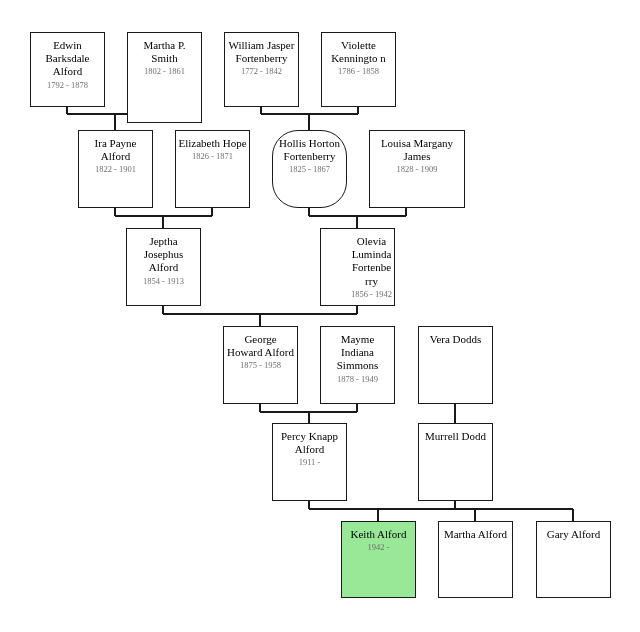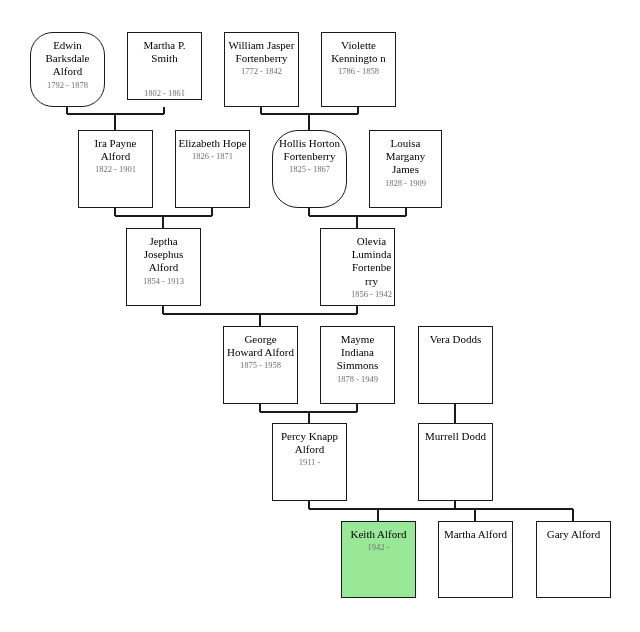--- a/index.html
+++ b/index.html
@@ -96,25 +96,25 @@
       <line y1="412" y2="412" x1="260" x2="357" stroke="#1a1a1a" stroke-width="1.4" shape-rendering="crispEdges"></line>
       <line x1="309" x2="309" y1="412" y2="423" stroke="#1a1a1a" stroke-width="1.4" shape-rendering="crispEdges"></line>
       <line x1="455" x2="455" y1="404" y2="423" stroke="#1a1a1a" stroke-width="1.4" shape-rendering="crispEdges"></line>
       <line x1="309" x2="309" y1="501" y2="509" stroke="#1a1a1a" stroke-width="1.4" shape-rendering="crispEdges"></line>
       <line x1="455" x2="455" y1="501" y2="509" stroke="#1a1a1a" stroke-width="1.4" shape-rendering="crispEdges"></line>
       <line y1="509" y2="509" x1="309" x2="573" stroke="#1a1a1a" stroke-width="1.4" shape-rendering="crispEdges"></line>
       <line x1="378" x2="378" y1="509" y2="521" stroke="#1a1a1a" stroke-width="1.4" shape-rendering="crispEdges"></line>
       <line x1="475" x2="475" y1="509" y2="521" stroke="#1a1a1a" stroke-width="1.4" shape-rendering="crispEdges"></line>
       <line x1="573" x2="573" y1="509" y2="521" stroke="#1a1a1a" stroke-width="1.4" shape-rendering="crispEdges"></line>
     </svg>
-<div class="person-box" style="left: 30px; top: 32px; width: 75px; height: 75px; border-radius: 23px;">
+<div class="person-box" style="left: 30px; top: 32px; width: 75px; height: 75px;">
       <div class="person-name">Edwin Barksdale Alford</div>
       <div class="person-dates">1792 - 1878</div>
     </div>
-    <div class="person-box" style="left: 127px; top: 32px; width: 75px; height: 68px; justify-content: space-between;">
+    <div class="person-box" style="left: 127px; top: 32px; width: 75px; height: 91px;">
       <div class="person-name">Martha P. Smith</div>
       <div class="person-dates">1802 - 1861</div>
     </div>
     <div class="person-box" style="left: 224px; top: 32px; width: 75px; height: 75px;">
       <div class="person-name">William Jasper Fortenberry</div>
       <div class="person-dates">1772 - 1842</div>
     </div>
     <div class="person-box" style="left: 321px; top: 32px; width: 75px; height: 75px;">
       <div class="person-name">Violette Kenningto n</div>
       <div class="person-dates">1786 - 1858</div>
@@ -124,21 +124,21 @@
       <div class="person-dates">1822 - 1901</div>
     </div>
     <div class="person-box" style="left: 175px; top: 130px; width: 75px; height: 78px;">
       <div class="person-name">Elizabeth Hope</div>
       <div class="person-dates">1826 - 1871</div>
     </div>
     <div class="person-box" style="left: 272px; top: 130px; width: 75px; height: 78px; border-radius: 26px;">
       <div class="person-name">Hollis Horton Fortenberry</div>
       <div class="person-dates">1825 - 1867</div>
     </div>
-    <div class="person-box" style="left: 369px; top: 130px; width: 73px; height: 78px;">
+    <div class="person-box" style="left: 369px; top: 130px; width: 96px; height: 78px;">
       <div class="person-name">Louisa Margany James</div>
       <div class="person-dates">1828 - 1909</div>
     </div>
     <div class="person-box" style="left: 126px; top: 228px; width: 75px; height: 78px;">
       <div class="person-name">Jeptha Josephus Alford</div>
       <div class="person-dates">1854 - 1913</div>
     </div>
     <div class="person-box" style="left: 320px; top: 228px; width: 75px; height: 78px; padding-left: 28px;">
       <div class="person-name">Olevia Luminda Fortenberry</div>
       <div class="person-dates">1856 - 1942</div>

